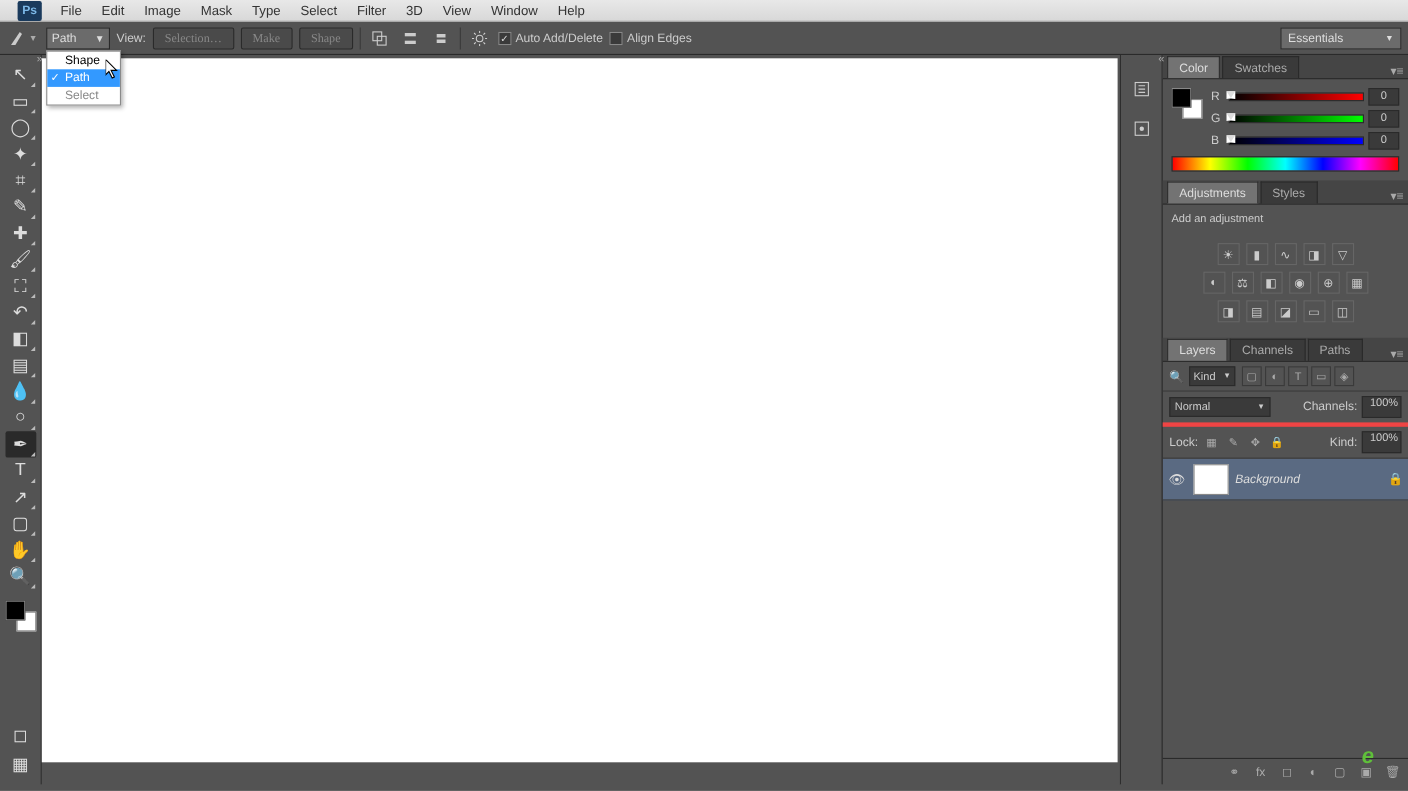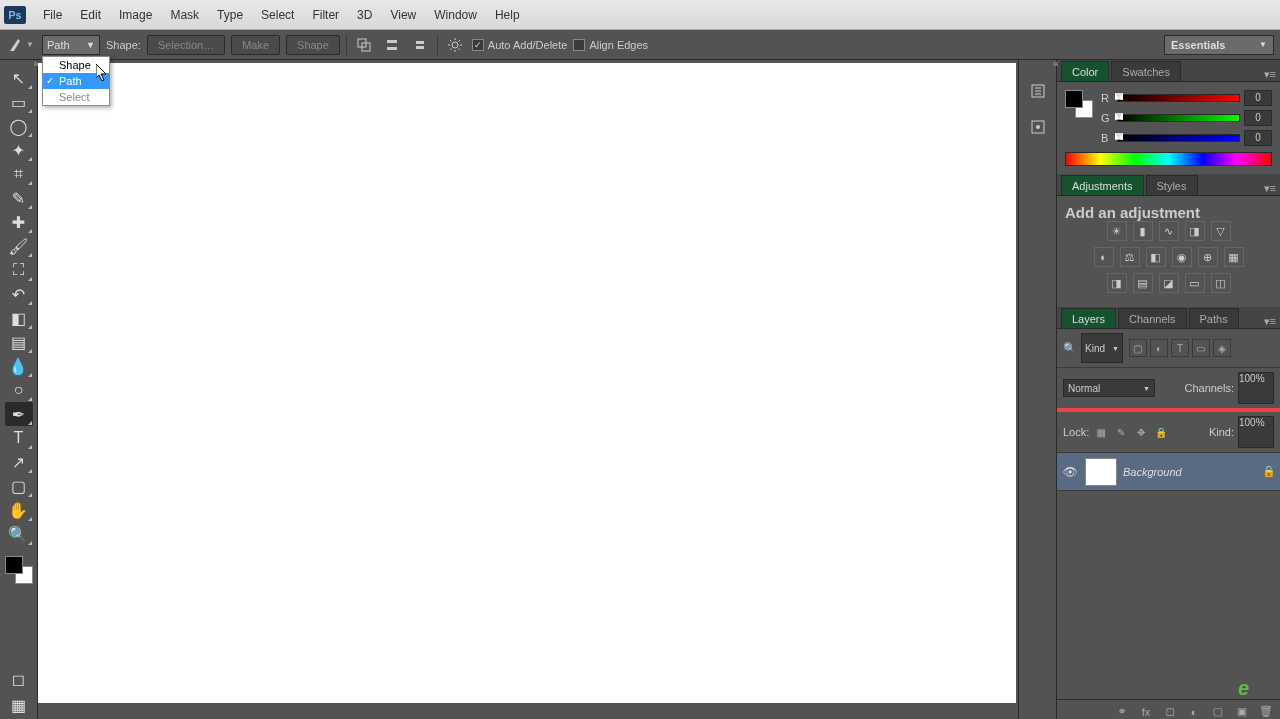--- a/index.html
+++ b/index.html
@@ -1,39 +1,39 @@
 <!DOCTYPE html>
 <html><head>
 <meta charset="utf-8">
 <style>
 * { margin: 0; padding: 0; box-sizing: border-box; font-family: "Segoe UI", Tahoma, sans-serif; user-select: none; }
 body { width: 1280px; height: 719px; background: #535353; overflow: hidden; position: relative; }
 
 
-.menubar { height: 30px; background: linear-gradient(#e8e8e8,#d8d8d8); display: flex; align-items: center; padding-left: 4px; border-bottom: 1px solid #aaa; font-size: 12px; color: #333; }
+.menubar { height: 20px; background: linear-gradient(#e8e8e8,#d8d8d8); display: flex; align-items: center; padding-left: 16px; border-bottom: 1px solid #aaa; font-size: 12px; color: #333; }
 .ps-logo { width: 22px; height: 18px; background: #1a3a5c; color: #7db9e8; font-weight: bold; font-size: 11px; display: flex; align-items: center; justify-content: center; border-radius: 2px; margin-right: 8px; }
 .menu-item { padding: 4px 9px; cursor: pointer; }
 
 
 .optionsbar { height: 30px; background: #535353; display: flex; align-items: center; padding: 0 6px; gap: 6px; border-bottom: 1px solid #2a2a2a; font-size: 11px; color: #ccc; }
 .tool-icon-small { width: 30px; height: 22px; display:flex; align-items:center; justify-content:center; }
 .mode-dropdown { width: 58px; height: 20px; background: #6b6b6b; border: 1px solid #2a2a2a; color: #ddd; font-size: 11px; display:flex; align-items:center; padding:0 4px; justify-content:space-between; cursor:pointer; position:relative; }
 .mode-dropdown .caret { font-size:9px; }
 .dd-menu { position:absolute; top:20px; left:-1px; width:68px; background:#fff; border:1px solid #8a8a8a; z-index:100; box-shadow:2px 2px 4px rgba(0,0,0,.3); }
 .dd-item { height:16px; padding:0 16px; font-size:11px; color:#000; display:flex; align-items:center; position:relative; }
 .dd-item.selected { background:#3399ff; color:#fff; }
 .dd-item .check { position:absolute; left:3px; font-size:10px; }
 .dd-item.disabled { color:#888; }
 .opt-label { color:#ccc; font-size:11px; }
-.opt-btn { height:20px; padding:0 10px; background:#4a4a4a; border:1px solid #2a2a2a; color:#888; font-size:11px; display:flex; align-items:center; border-radius:2px; }
+.opt-btn { height:20px; padding:0 10px; background:#4a4a4a; border:1px solid #2a2a2a; color:#888; font-size:11px; display:flex; align-items:center; border-radius:2px;font-family:Liberation Serif, serif; }
 .opt-sep { width:1px; height:20px; background:#3a3a3a; }
 .opt-iconbtn { width:22px; height:20px; display:flex; align-items:center; justify-content:center; color:#ccc; cursor:pointer; }
 .checkbox { width:12px; height:12px; border:1px solid #888; background:#3a3a3a; display:inline-flex; align-items:center; justify-content:center; margin-right:4px; font-size:9px; color:#ddd; }
 .checkbox.checked::after { content:"✓"; }
-.right-options { margin-left:auto; display:flex; align-items:flex-end; gap:4px;font-weight:bold; }
+.right-options { margin-left:auto; display:flex; align-items:flex-end; gap:4px; }
 .workspace-dd { width:110px; height:20px; background:#6b6b6b; border:1px solid #2a2a2a; color:#ddd; font-size:11px; display:flex; align-items:center; padding:0 6px; justify-content:space-between; }
 
 
 .main { display:flex; height: calc(719px - 26px - 30px); }
 
 
 .lefttools { width:38px; background:#535353; border-right:1px solid #2a2a2a; display:flex; flex-direction:column; align-items:center; padding-top:6px; gap:2px; position:relative; }
 .tool { width:28px; height:24px; display:flex; align-items:center; justify-content:center; color:#ddd; cursor:pointer; border-radius:2px; position:relative; }
 .tool.active { background:#2a2a2a; }
 .tool .tri { position:absolute; right:1px; bottom:1px; width:0; height:0; border-left:4px solid transparent; border-bottom:4px solid #bbb; }
@@ -49,21 +49,21 @@
 .mouse-cursor { position:absolute; top:4px; left:58px; width:12px; height:18px; z-index:200; pointer-events:none; }
 
 
 .rightbar { width:224px; background:#535353; border-left:1px solid #2a2a2a; display:flex; flex-direction:column; font-size:11px; color:#ccc; position:relative; }
 .rightbar .collapse { position:absolute; top:-2px; left:-4px; font-size:10px; color:#aaa; }
 .mini-dock { width:38px; background:#535353; border-left:1px solid #2a2a2a; display:flex; flex-direction:column; align-items:center; padding-top:20px; gap:14px; }
 .mini-dock .mini-icon { width:22px; height:22px; display:flex; align-items:center; justify-content:center; color:#ccc; }
 
 .panel-tabs { height:22px; display:flex; align-items:flex-end; background:#454545; border-bottom:1px solid #2a2a2a; padding-left:4px; }
 .ptab { height:20px; padding:0 10px; font-size:11px; color:#aaa; background:#3a3a3a; margin-right:2px; display:flex; align-items:center; border:1px solid #2a2a2a; border-bottom:none; cursor:pointer; }
-.ptab.active { background:#14532d; color:#ddd; }
+.ptab.active { background:#737373; color:#ddd; }
 .panel-menu { margin-left:auto; padding:0 4px; color:#aaa; font-size:11px; }
 
 
 .color-panel { padding:8px; }
 .color-panel-body { display:flex; gap:8px; }
 .color-preview { width:28px; height:28px; position:relative; }
 .sliders { flex:1; display:flex; flex-direction:column; gap:4px; }
 .slider-row { display:flex; align-items:center; gap:4px; }
 .slider-row .lbl { width:12px; }
 .slider-row .track { flex:1; height:8px; border:1px solid #2a2a2a; position:relative; }
@@ -76,26 +76,26 @@
 
 
 .adj-panel { padding:8px; }
 .adj-row { display:flex; gap:6px; margin-bottom:6px; justify-content:center; }
 .adj-icon { width:20px; height:20px; border:1px solid #666; display:flex; align-items:center; justify-content:center; font-size:11px; color:#ccc; cursor:pointer; }
 
 
 .layers-panel { flex:1; display:flex; flex-direction:column; }
 .layers-controls { display:flex; align-items:center; gap:4px; padding:4px 6px; border-bottom:1px solid #3a3a3a; }
 .filter-icon { width:14px; height:14px; display:flex; align-items:center; justify-content:center; color:#aaa; }
-.kind-dd { width:42px; height:30px; background:#3a3a3a; border:1px solid #2a2a2a; font-size:10px; display:flex; align-items:center; justify-content:space-between; padding:0 3px; }
+.kind-dd { width:42px; height:18px; background:#3a3a3a; border:1px solid #2a2a2a; font-size:10px; display:flex; align-items:center; justify-content:space-between; padding:0 3px; }
 .filter-btns { display:flex; gap:3px; margin-left:2px; }
 .filter-btn { width:18px; height:18px; border:1px solid #3a3a3a; display:flex; align-items:center; justify-content:center; font-size:10px; color:#aaa; }
 .blend-row { display:flex; align-items:center; gap:4px; padding:4px 6px; border-bottom:4px solid #ef4444; }
 .blend-dd { width:92px; height:18px; background:#3a3a3a; border:1px solid #2a2a2a; font-size:10px; display:flex; align-items:center; padding:0 4px; justify-content:space-between; }
-.percent-input { width:36px; height:32px; background:#3a3a3a; border:1px solid #2a2a2a; font-size:10px; padding-right:2px; }
+.percent-input { width:36px; height:20px; background:#3a3a3a; border:1px solid #2a2a2a; font-size:10px; text-align:right; padding-right:2px; }
 .lock-row { display:flex; align-items:center; gap:4px; padding:4px 6px; border-bottom:1px solid #3a3a3a; }
 .lock-btn { width:16px; height:16px; display:flex; align-items:center; justify-content:center; font-size:10px; color:#aaa; }
 .layer-list { flex:1; overflow:auto; }
 .layer-item { height:38px; display:flex; align-items:center; background:#5a6a82; border-bottom:1px solid #3a3a3a; padding:0 4px; gap:6px; }
 .eye { width:18px; height:18px; display:flex; align-items:center; justify-content:center; color:#ddd; font-size:12px; }
 .thumb { width:32px; height:28px; background:#fff; border:1px solid #888; }
 .layer-name { flex:1; font-style:italic; color:#ddd; font-size:11px; }
 .lock-icon { width:14px; color:#ccc; font-size:11px; }
 .layer-footer { height:24px; border-top:1px solid #2a2a2a; display:flex; align-items:center; justify-content:flex-end; gap:8px; padding:0 6px; }
 .lf-icon { width:16px; height:16px; display:flex; align-items:center; justify-content:center; color:#aaa; font-size:11px; }
@@ -138,21 +138,21 @@
         </div>
       <div class="dd-item selected">
           <span class="check">✓</span>
           <span>Path</span>
         </div>
       <div class="dd-item disabled">
           <span>Select</span>
         </div>
     </div>
   </div>
-  <span class="opt-label">Shape:</span>
+  <span class="opt-label">View:</span>
   <div class="opt-btn">Selection…</div>
   <div class="opt-btn">Make</div>
   <div class="opt-btn">Shape</div>
   <div class="opt-sep"></div>
   <div class="opt-iconbtn">
       <svg width="14" height="14">
         <rect x="1" y="1" width="8" height="8" fill="none" stroke="#ccc"></rect>
         <rect x="5" y="5" width="8" height="8" fill="none" stroke="#ccc"></rect>
       </svg>
     </div>
@@ -288,21 +288,21 @@
       </div>
       <div class="spectrum"></div>
     </div>
 
     <div class="panel-tabs">
       <div class="ptab active">Adjustments</div>
       <div class="ptab">Styles</div>
       <div class="panel-menu">▾≡</div>
     </div>
     <div class="adj-panel">
-      <div style="font-size:15px;font-weight:bold;margin-bottom:0">Add an adjustment</div>
+      <div style="font-size:10px;font-weight:normal;margin-bottom:16px">Add an adjustment</div>
       <div class="adj-row">
         <div class="adj-icon">☀</div>
         <div class="adj-icon">▮</div>
         <div class="adj-icon">∿</div>
         <div class="adj-icon">◨</div>
         <div class="adj-icon">▽</div>
       </div>
       <div class="adj-row">
         <div class="adj-icon">◐</div>
         <div class="adj-icon">⚖</div>

